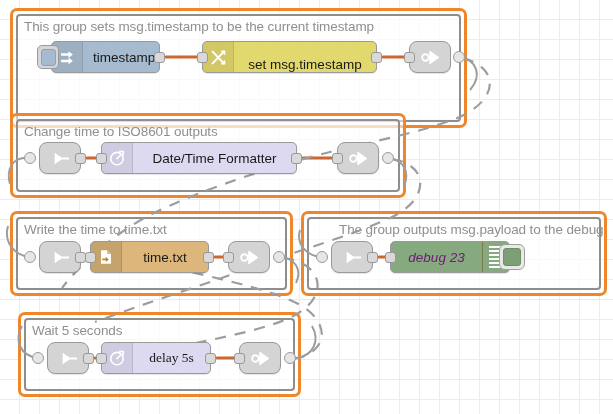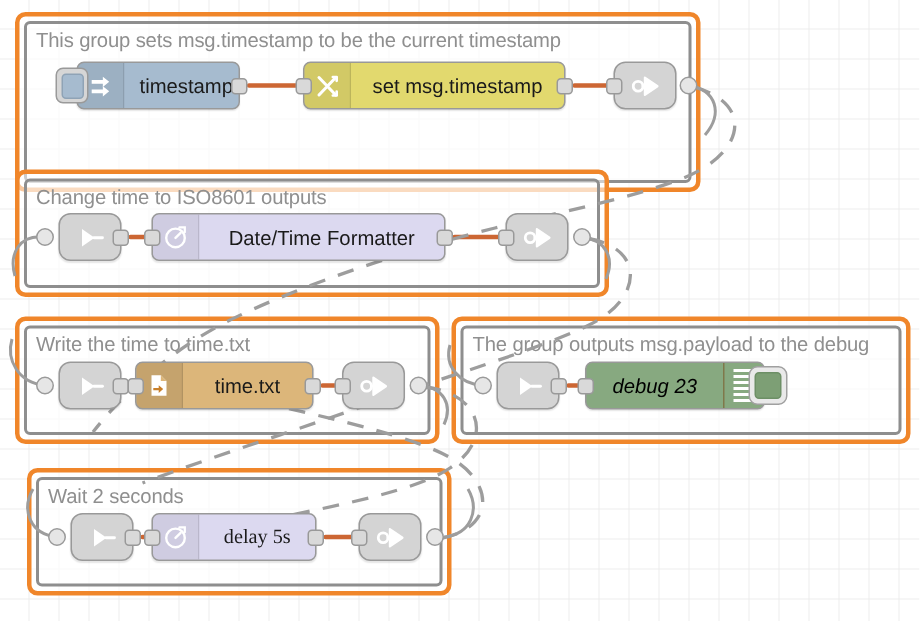--- a/index.html
+++ b/index.html
@@ -119,32 +119,32 @@
     box-sizing: border-box;
     border-radius: 50%;
     background: #e6e6e6;
     border: 1px solid #9a9a9a;
     z-index: 6;
   }
 
   
   .n-inject  { background: #a6bbcf; }
   .n-inject .node-icon-cell { background: rgba(0,0,0,0.06); }
-  .n-change  { background: #e2d96e; }
+  .n-change  { background: #e2d96e; align-items: flex-end; }
   .n-change .node-icon-cell { background: rgba(0,0,0,0.07); }
   .n-moment  { background: #dcd9f0; }
   .n-moment .node-icon-cell { background: rgba(0,0,0,0.06); }
   .n-file    { background: #dcb67a; }
   .n-file .node-icon-cell { background: rgba(0,0,0,0.10); }
   .n-debug   { background: #87a980; }
   .n-link    { background: #d4d4d4; width: 42px; border-radius: 8px; }
 
   .n-debug .node-label {
     font-style: italic;
-    color: #000000;
+    color: #701a75;
     text-align: center;
   }
 
   
   .inject-button {
     position: absolute;
     left: -15px;
     top: 3px;
     width: 22px;
     height: 24px;
@@ -370,21 +370,21 @@
         <circle cx="4.2" cy="10" r="3.1" fill="none" stroke="#ffffff" stroke-width="1.8"></circle>
         <path d="M6.5 10 h6.5 M8.5 4.5 L16.5 10 L8.5 15.5 z" fill="#ffffff" stroke="#ffffff" stroke-width="1.4" stroke-linejoin="round"></path>
       </svg>
     </div>
     <div class="port in"></div>
   </div>
   <div class="endpoint-dot" style="left:273px; top:251px;"></div>
 
   <div class="group" style="left:301px; top:211px; width:306px; height:85px;">
     <div class="group-inner"></div>
-    <div class="group-label" style="max-width:292px; overflow:hidden;">The group outputs msg.payload to the debug</div>
+    <div class="group-label" style="max-width:292px; overflow:hidden;margin-left:24px;">The group outputs msg.payload to the debug</div>
   </div>
 
   <div class="endpoint-dot" style="left:316px; top:251px;"></div>
   <div class="node n-link" style="left:331px; top:241px;">
     <div class="node-icon-cell" style="width:42px; flex:0 0 42px; border-right:none;">
       <svg class="ic" width="21" height="21" viewBox="0 0 20 20">
         <path d="M3.5 4.5 L11.5 10 L3.5 15.5 z" fill="#ffffff"></path>
         <path d="M11 10 h5.5" stroke="#ffffff" stroke-width="1.8" stroke-linecap="round"></path>
       </svg>
     </div>
@@ -402,21 +402,21 @@
         <i></i>
     </div>
     <div class="debug-button">
       <span></span>
     </div>
     <div class="port in"></div>
   </div>
 
   <div class="group" style="left:18px; top:312px; width:283px; height:85px;">
     <div class="group-inner"></div>
-    <div class="group-label">Wait 2 seconds</div>
+    <div class="group-label">Wait 5 seconds</div>
   </div>
 
   <div class="endpoint-dot" style="left:32px; top:352px;"></div>
   <div class="node n-link" style="left:47px; top:342px;">
     <div class="node-icon-cell" style="width:42px; flex:0 0 42px; border-right:none;">
       <svg class="ic" width="21" height="21" viewBox="0 0 20 20">
         <path d="M3.5 4.5 L11.5 10 L3.5 15.5 z" fill="#ffffff"></path>
         <path d="M11 10 h5.5" stroke="#ffffff" stroke-width="1.8" stroke-linecap="round"></path>
       </svg>
     </div>

